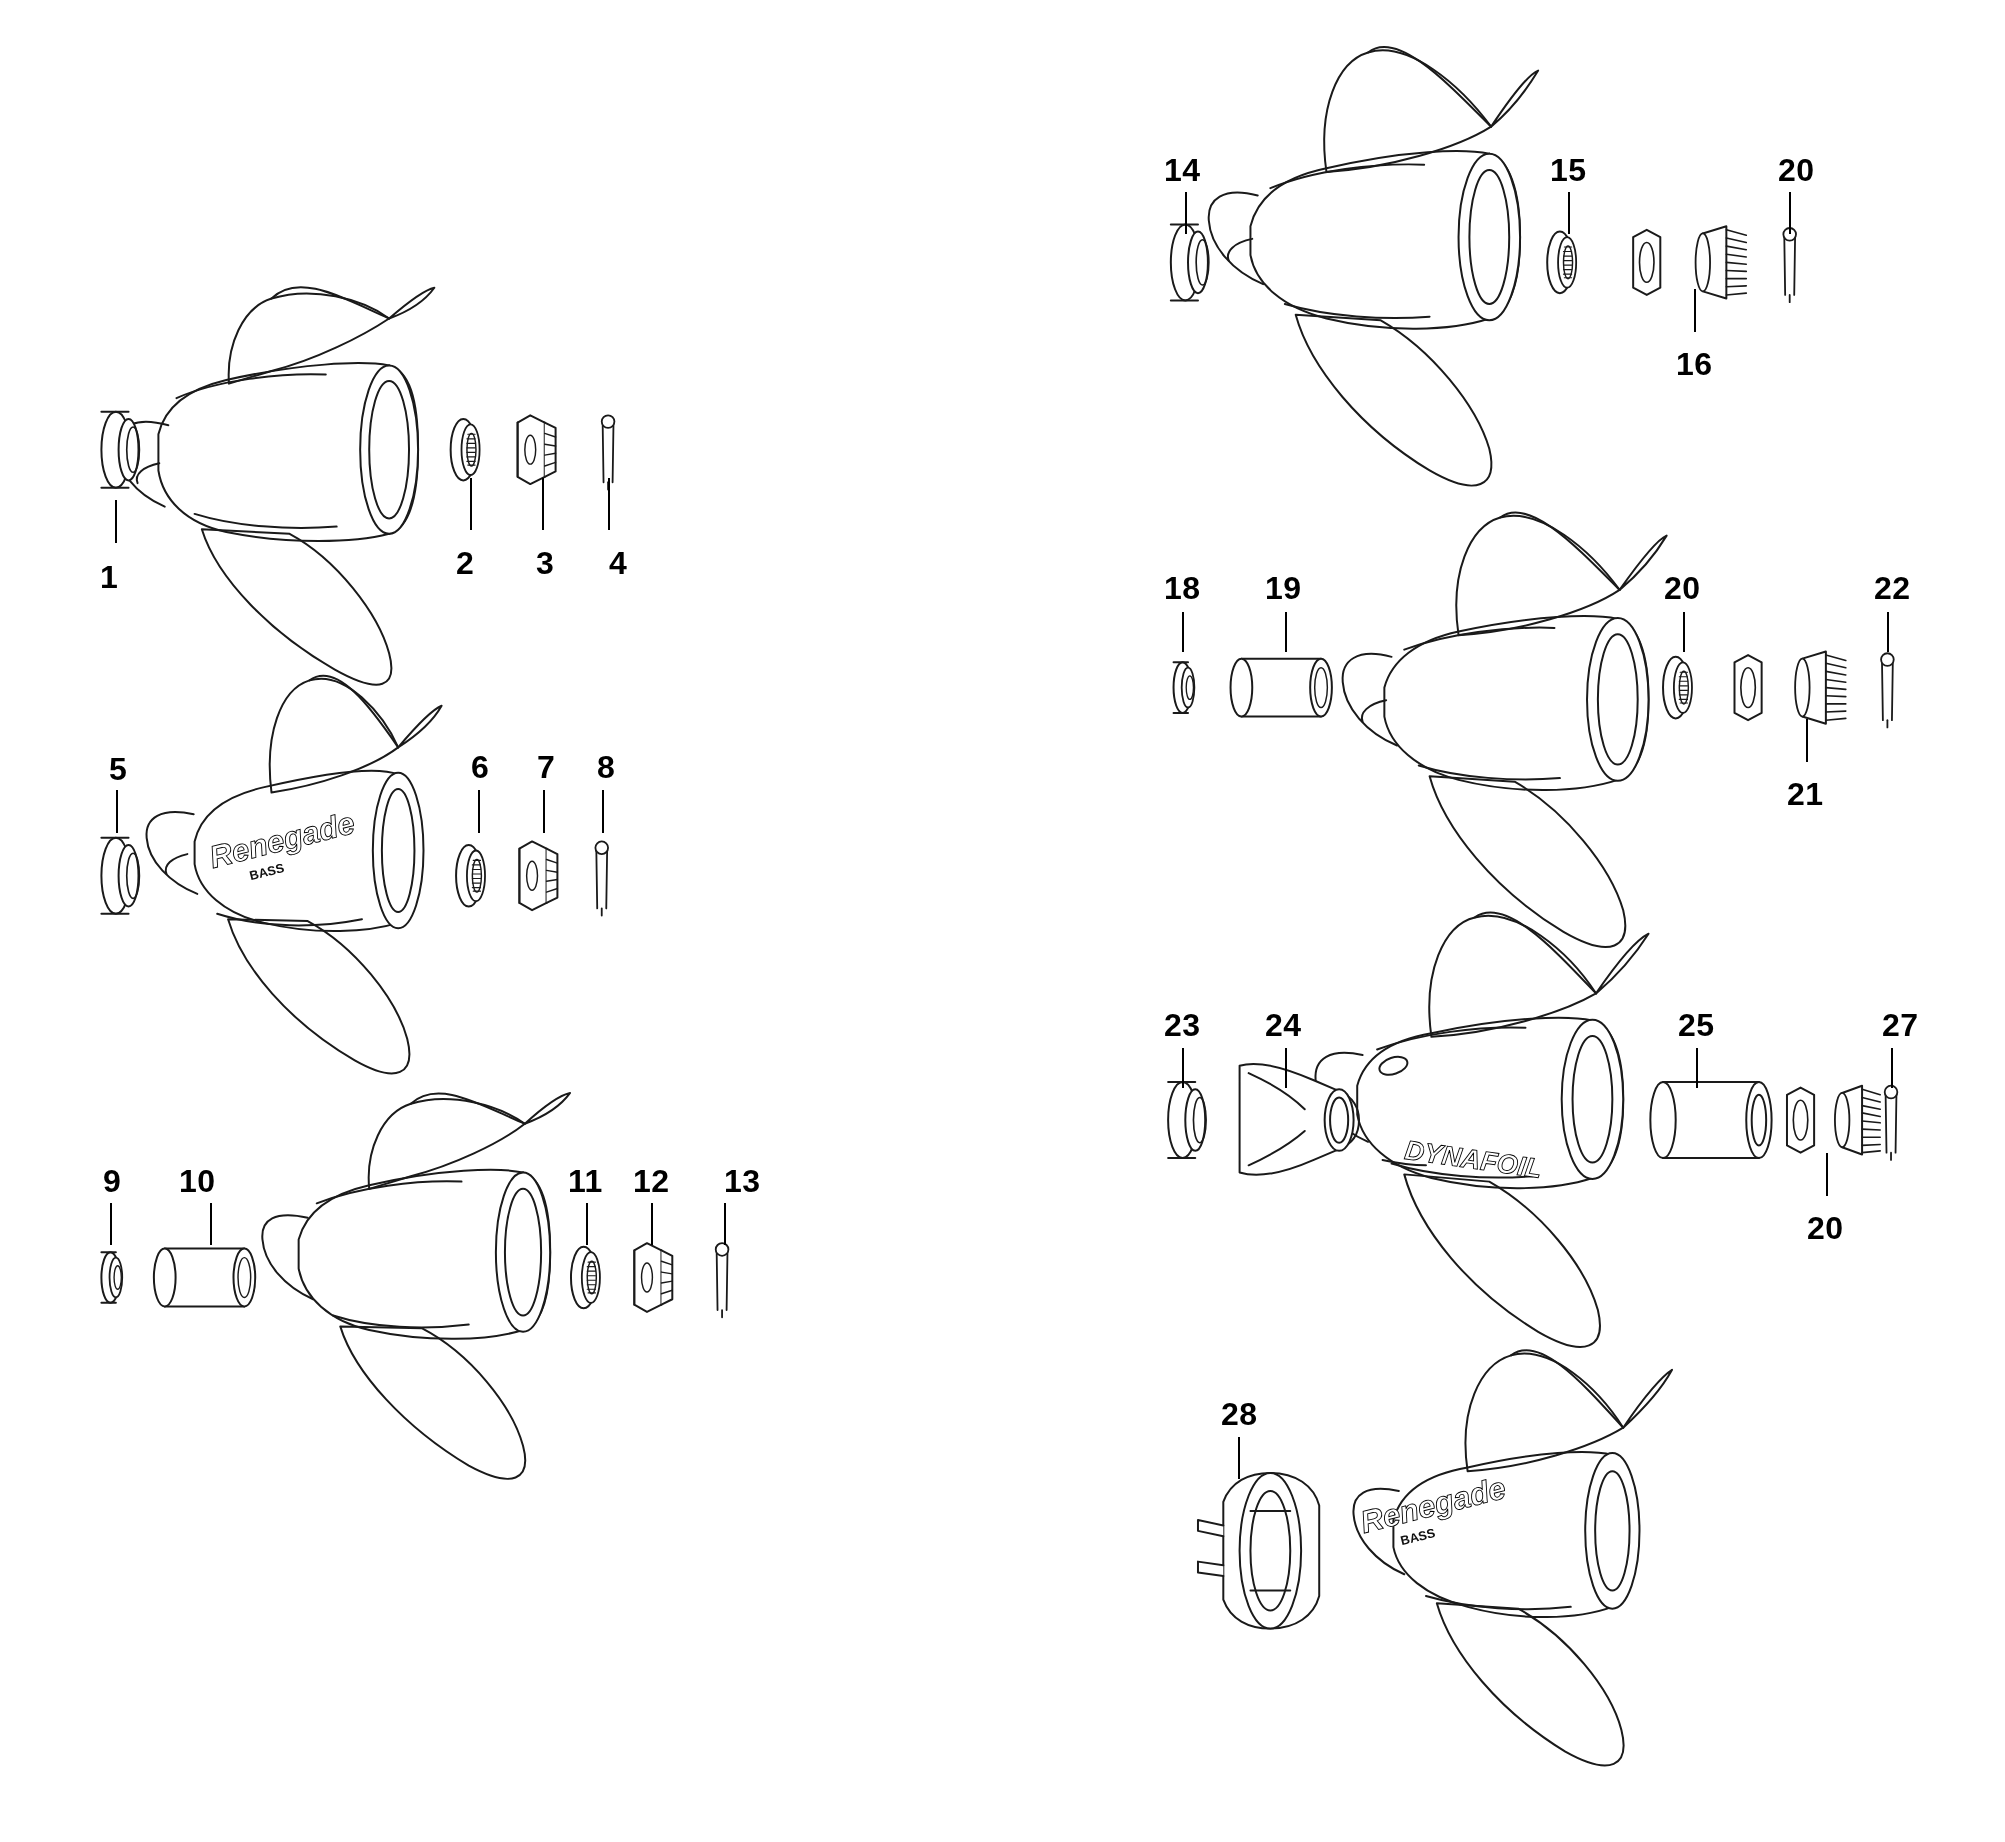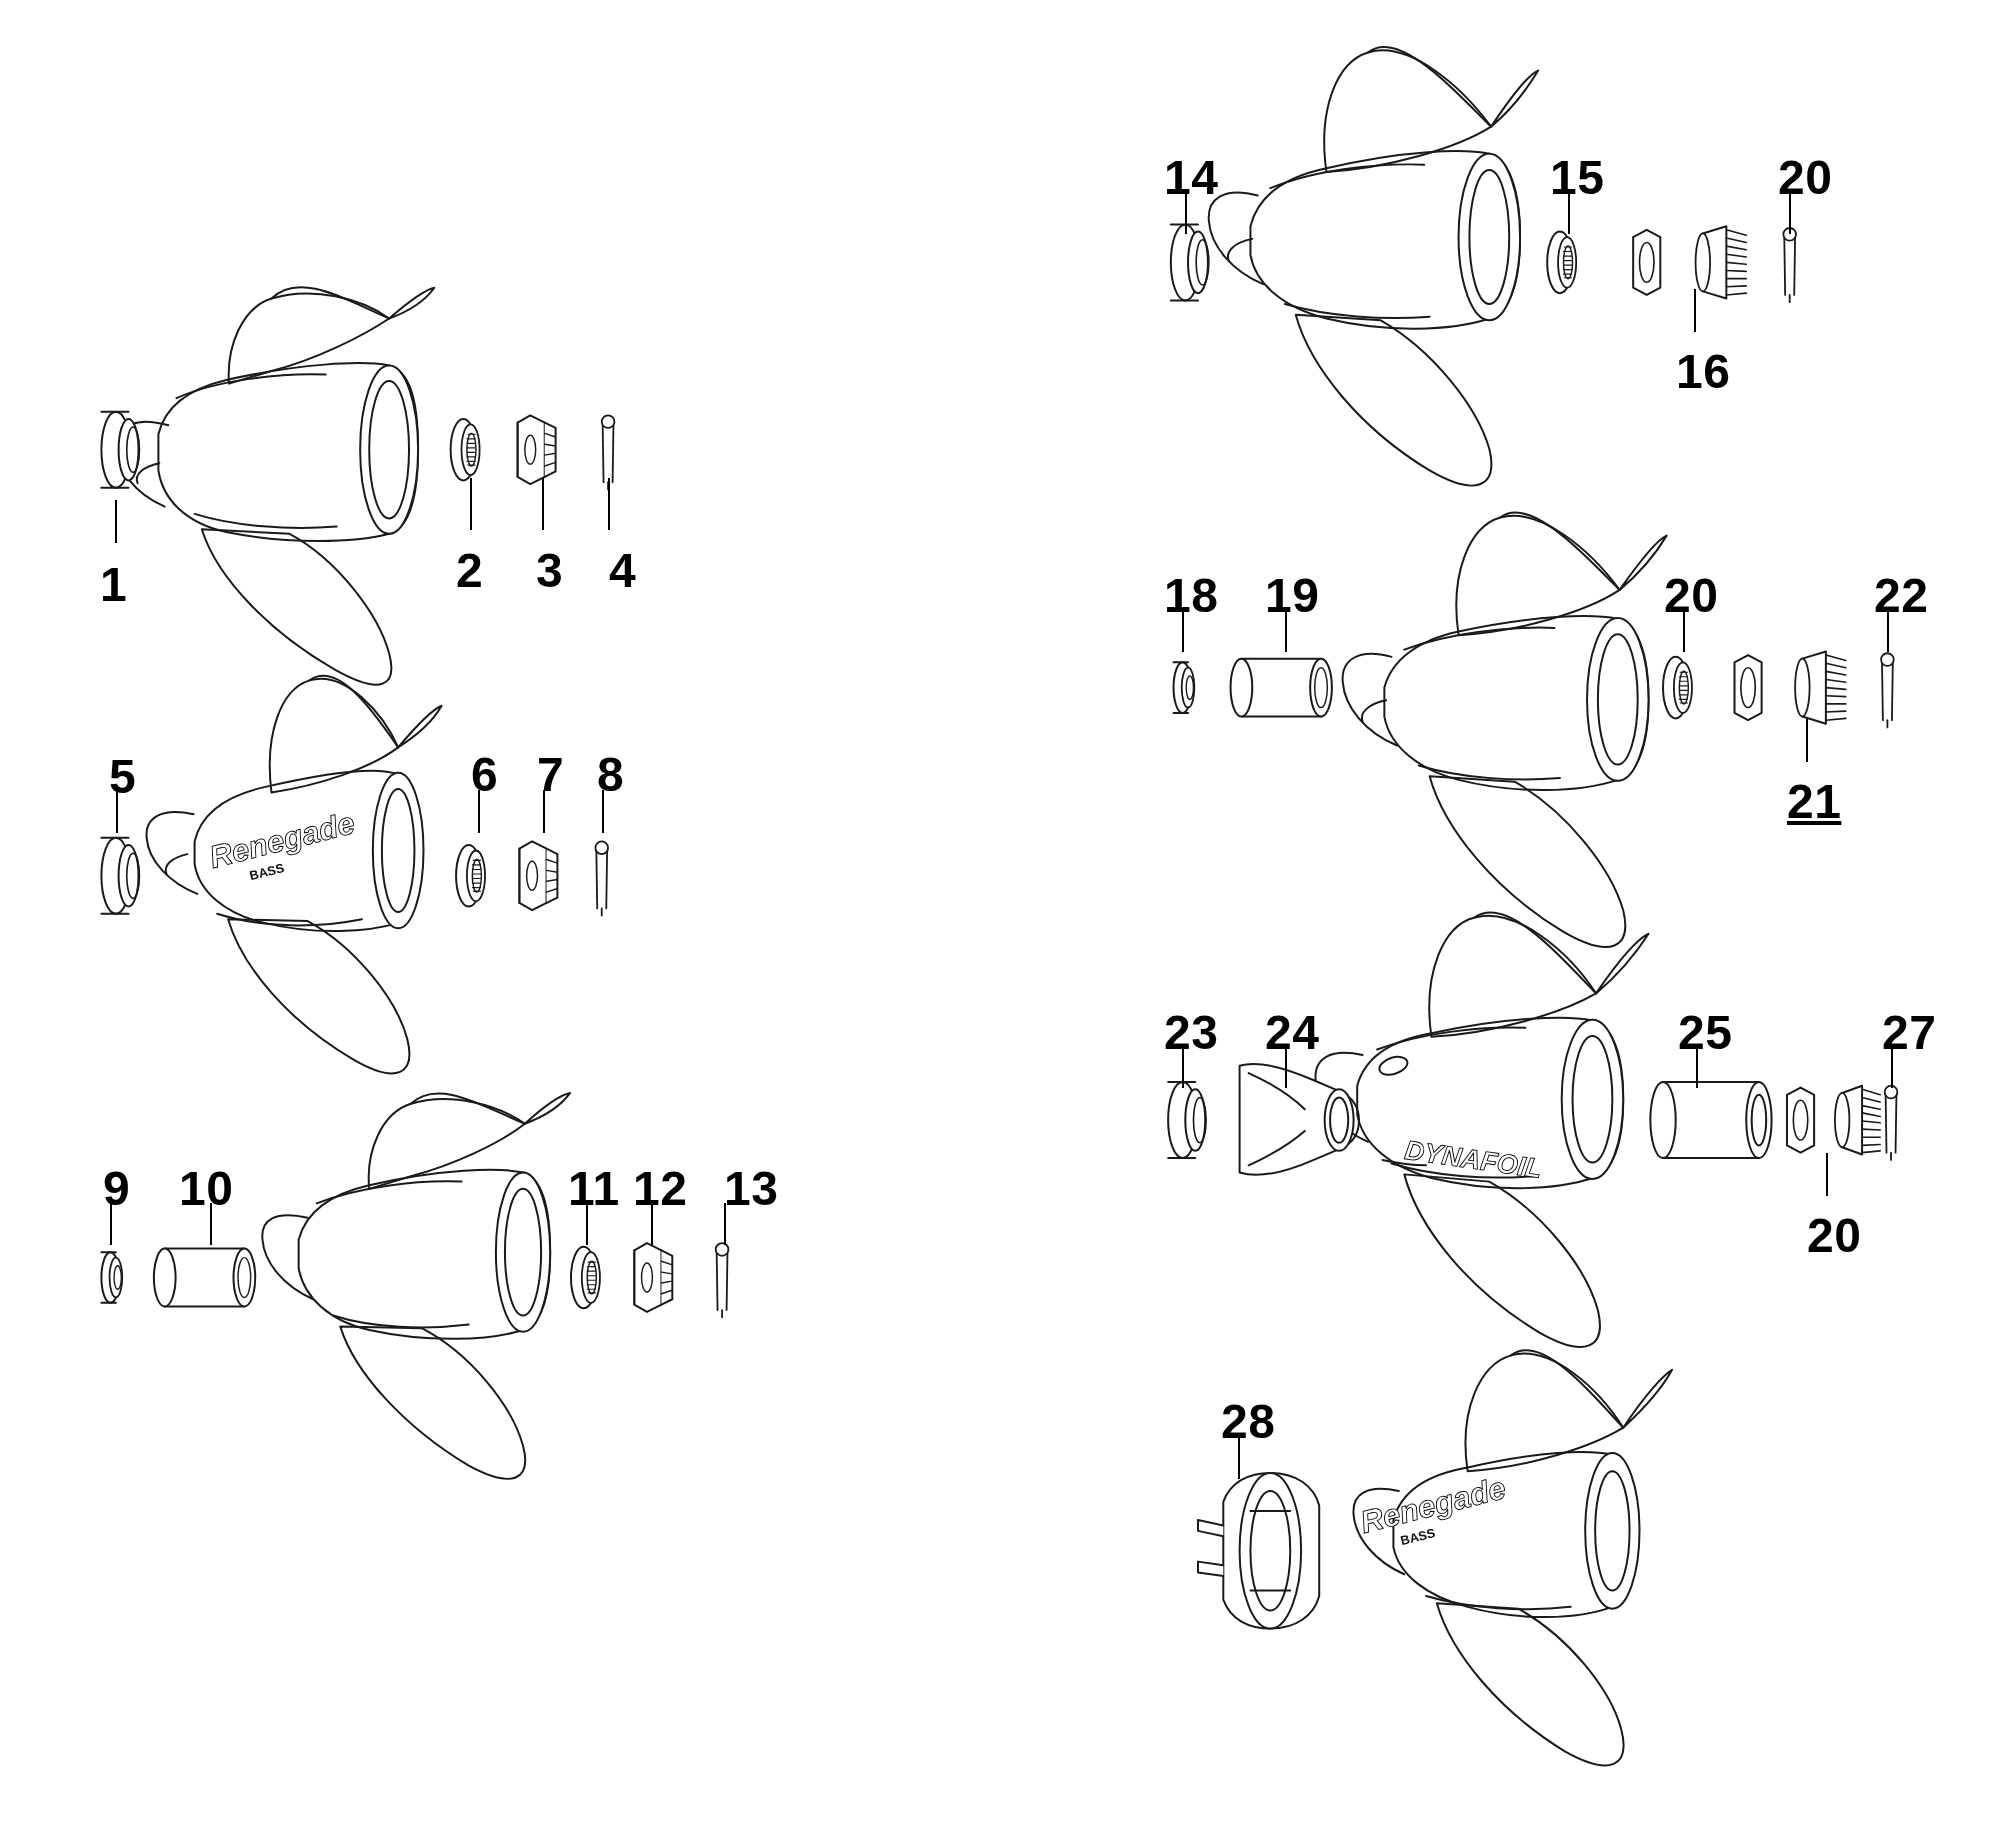--- a/index.html
+++ b/index.html
@@ -14,21 +14,21 @@
     position: relative;
     width: 2006px;
     height: 1843px;
     background: #ffffff;
     overflow: hidden;
   }
   .callout {
     position: absolute;
     font-family: "Liberation Sans", sans-serif;
     font-weight: bold;
-    font-size: 48px;
+    font-size: 32px;
     color: #000000;
     line-height: 1;
     white-space: nowrap;
     letter-spacing: 0.5px;
   }
   .leader {
     position: absolute;
     background: #000000;
   }
   .assembly-svg {
@@ -356,21 +356,21 @@
       <div class="callout" style="left: 1676px; top: 348px;">16</div>
       <div class="leader" style="left: 1694px; top: 289px; width: 1.8px; height: 43px;"></div>
       <div class="callout" style="left: 1778px; top: 154px;">20</div>
       <div class="leader" style="left: 1789px; top: 192px; width: 1.8px; height: 42px;"></div>
       <div class="callout" style="left: 1164px; top: 572px;">18</div>
       <div class="leader" style="left: 1182px; top: 612px; width: 1.8px; height: 40px;"></div>
       <div class="callout" style="left: 1265px; top: 572px; text-align: center;">19</div>
       <div class="leader" style="left: 1285px; top: 612px; width: 1.8px; height: 40px;"></div>
       <div class="callout" style="left: 1664px; top: 572px;">20</div>
       <div class="leader" style="left: 1683px; top: 612px; width: 1.8px; height: 40px;"></div>
-      <div class="callout" style="left: 1787px; top: 778px; text-decoration: underline;">21</div>
+      <div class="callout" style="left: 1787px; top: 778px;">21</div>
       <div class="leader" style="left: 1806px; top: 719px; width: 1.8px; height: 43px;"></div>
       <div class="callout" style="left: 1874px; top: 572px;">22</div>
       <div class="leader" style="left: 1887px; top: 612px; width: 1.8px; height: 40px;"></div>
       <div class="callout" style="left: 1164px; top: 1009px;">23</div>
       <div class="leader" style="left: 1182px; top: 1048px; width: 1.8px; height: 40px;"></div>
       <div class="callout" style="left: 1265px; top: 1009px;">24</div>
       <div class="leader" style="left: 1285px; top: 1048px; width: 1.8px; height: 40px;"></div>
       <div class="callout" style="left: 1678px; top: 1009px;">25</div>
       <div class="leader" style="left: 1696px; top: 1048px; width: 1.8px; height: 40px;"></div>
       <div class="callout" style="left: 1807px; top: 1212px;">20</div>

